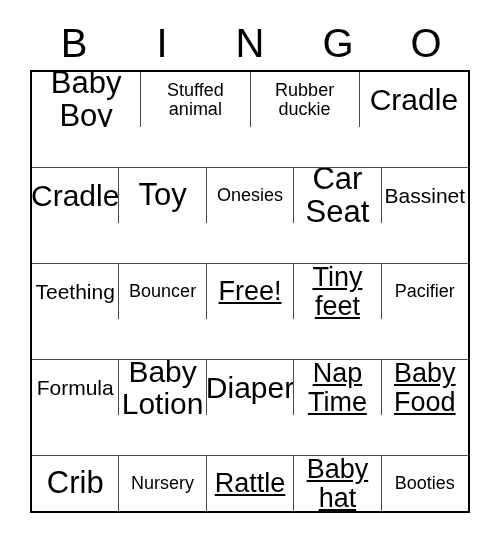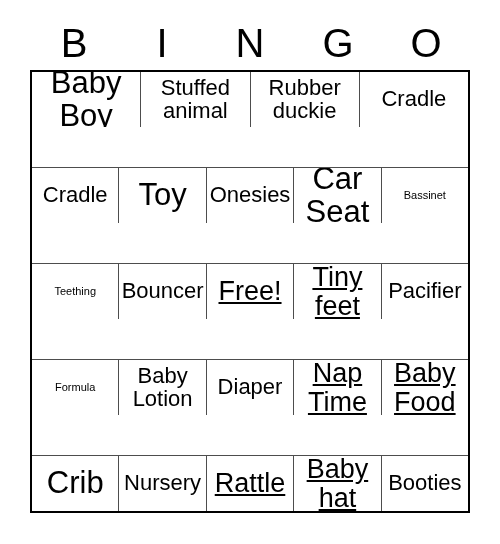--- a/index.html
+++ b/index.html
@@ -92,23 +92,23 @@
     line-height: 1.04;
     color: #000000;
     white-space: pre-line;
     word-break: normal;
     user-select: none;
   }
 
   
   .cell-text[data-size="xl"]  { font-size: 31px; }
   .cell-text[data-size="lg"]  { font-size: 27px; text-decoration: underline; }
-  .cell-text[data-size="md"]  { font-size: 22px; }
-  .cell-text[data-size="sm"]  { font-size: 22px; }
-  .cell-text[data-size="xs"]  { font-size: 11px; }
+  .cell-text[data-size="md"]  { font-size: 30px; }
+  .cell-text[data-size="sm"]  { font-size: 18px; }
+  .cell-text[data-size="xs"]  { font-size: 21px; }
 </style>
 </head>
 <body>
 
 <div id="bingo-card">
 
   <div id="header-row">
       <div class="header-cell">B</div>
       <div class="header-cell">I</div>
       <div class="header-cell">N</div>

